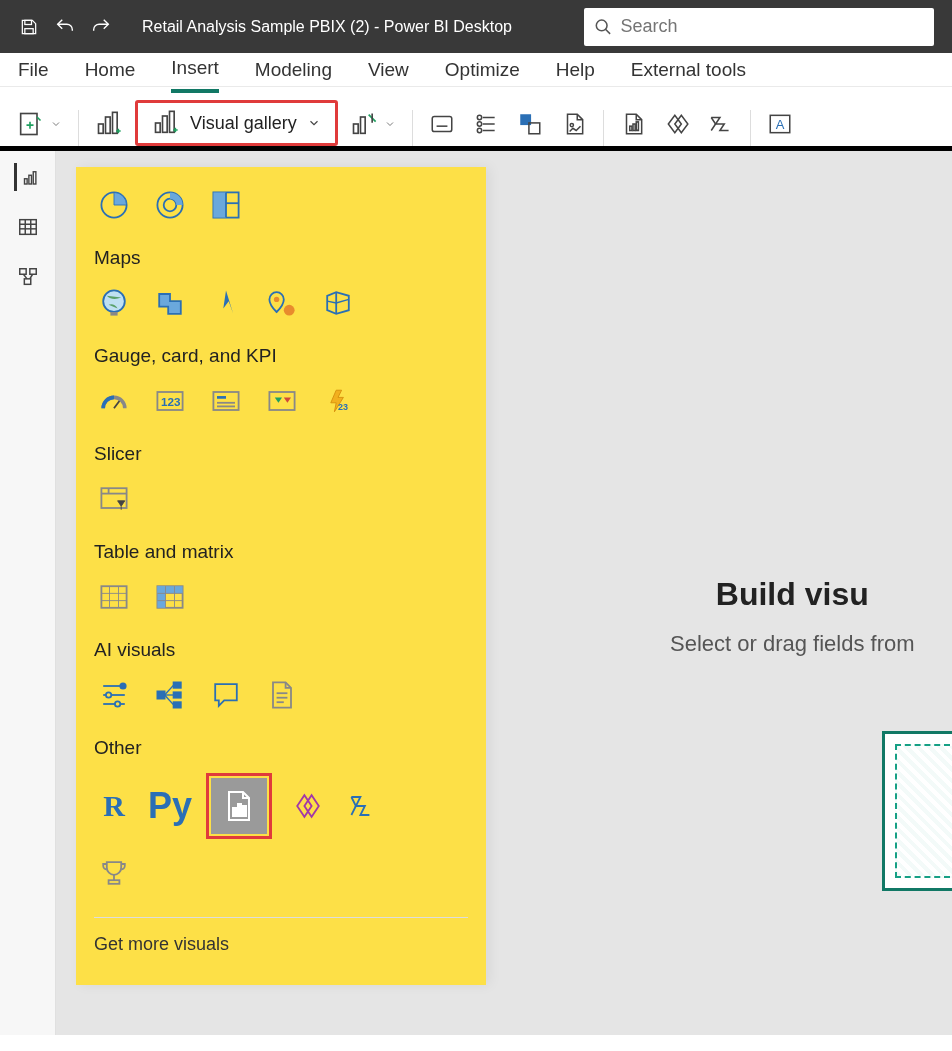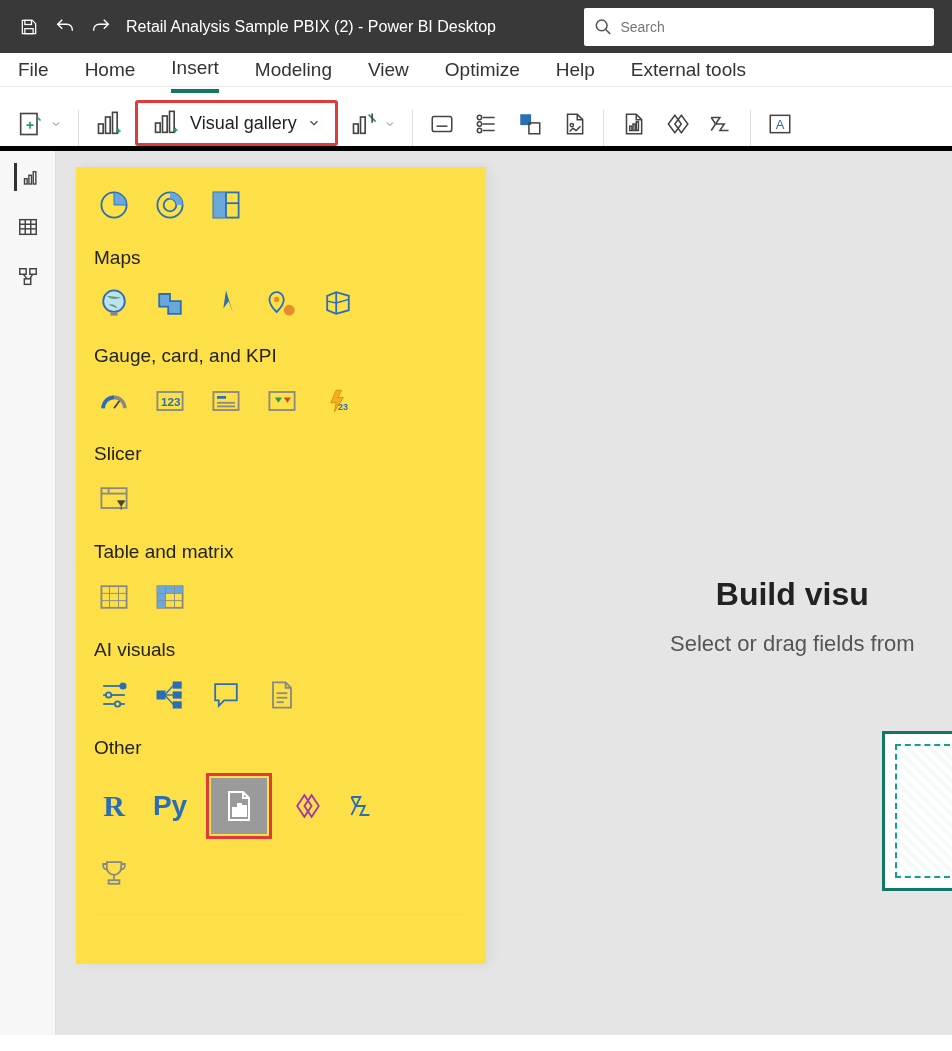--- a/index.html
+++ b/index.html
@@ -2,24 +2,24 @@
 <html><head>
 <meta charset="utf-8">
 <style>
   * { box-sizing: border-box; margin: 0; padding: 0; }
   body { font-family: "Segoe UI", Tahoma, sans-serif; font-size: 14px; color: #222; background: #fff; width: 952px; height: 1051px; overflow: hidden; }
 
   
   .title-bar { background: #393939; height: 53px; display: flex; align-items: center; padding: 0 18px; color: #fff; gap: 14px; }
   .title-bar .icon { width: 22px; height: 22px; display: inline-flex; align-items: center; justify-content: center; }
   .title-bar .icon svg { stroke: #fff; fill: none; stroke-width: 1.5; }
-  .title-text { font-size: 16px; flex: 1; white-space: nowrap; overflow: hidden; }
+  .title-text { font-size: 16px; margin-left: 16px; flex: 1; white-space: nowrap; overflow: hidden; }
   .search-box { background: #fff; width: 350px; height: 38px; display: flex; align-items: center; padding: 0 10px; border-radius: 2px; gap: 8px; }
   .search-box svg { stroke: #555; fill: none; stroke-width: 2; }
-  .search-box input { border: none; outline: none; font-size: 14px; color: #c2410c; background: transparent; width: 100%; }
+  .search-box input { border: none; outline: none; font-size: 18px; color: #c2410c; background: transparent; width: 100%; }
 
   
   .menu-bar { height: 34px; display: flex; align-items: center; padding: 0 18px; gap: 36px; border-bottom: 1px solid #eaeaea; font-size: 19px; }
   .menu-item { cursor: pointer; color: #333; padding: 10px 0; }
   .menu-item.active { border-bottom: 4px solid #117865; font-weight: 400; }
 
   
   .ribbon { height: 64px; display: flex; align-items: flex-end; padding: 0 10px; gap: 6px; border-bottom: 5px solid #000000; position: relative; }
   .ribbon-btn { display: inline-flex; align-items: center; justify-content: center; height: 44px; padding: 0 6px; cursor: pointer; gap: 6px; }
   .ribbon-btn svg { stroke: #444; fill: none; stroke-width: 1.4; }
@@ -50,21 +50,21 @@
 
   
   .build-hint { position: absolute; left: 614px; top: 425px; text-align: center; }
   .build-hint h2 { font-size: 32px; font-weight: 600; color: #222; margin-bottom: 18px; white-space: nowrap; }
   .build-hint p { font-size: 22px; color: #555; white-space: nowrap; }
 
   .dropzone-frame { position: absolute; left: 826px; top: 580px; width: 130px; height: 160px; border: 3px solid #117865; background: #fff; padding: 10px; }
   .dropzone-inner { width: 100%; height: 100%; border: 2px dashed #16a085; background: repeating-linear-gradient(45deg, rgba(22,160,133,0.05) 0 4px, transparent 4px 8px); }
 
   .r-letter { font-size: 30px; font-weight: 700; color: #2a6fb5; font-family: Georgia, serif; }
-  .py-letter { font-size: 28px; font-weight: 700; color: #2a6fb5; }
+  .py-letter { font-size: 36px; font-weight: 700; color: #2a6fb5; }
 </style>
 </head>
 <body>
 
 <div class="title-bar">
   <span class="icon">
       <svg width="20" height="20" viewBox="0 0 24 24">
         <path d="M4 4h12l4 4v12H4z"></path>
         <rect x="7" y="4" width="8" height="5"></rect>
         <rect x="7" y="14" width="10" height="6"></rect>
@@ -473,13 +473,14 @@
             <path d="M12 10h-4v2a4 4 0 004 4"></path>
             <path d="M28 10h4v2a4 4 0 01-4 4"></path>
             <line x1="20" y1="22" x2="20" y2="28"></line>
             <rect x="14" y="28" width="12" height="4"></rect>
           </svg>
         </span>
     </div>
   </div>
 
   <hr class="gallery-divider">
+  <div class="get-more">Get more visuals</div>
 </div>
 
 </body></html>

